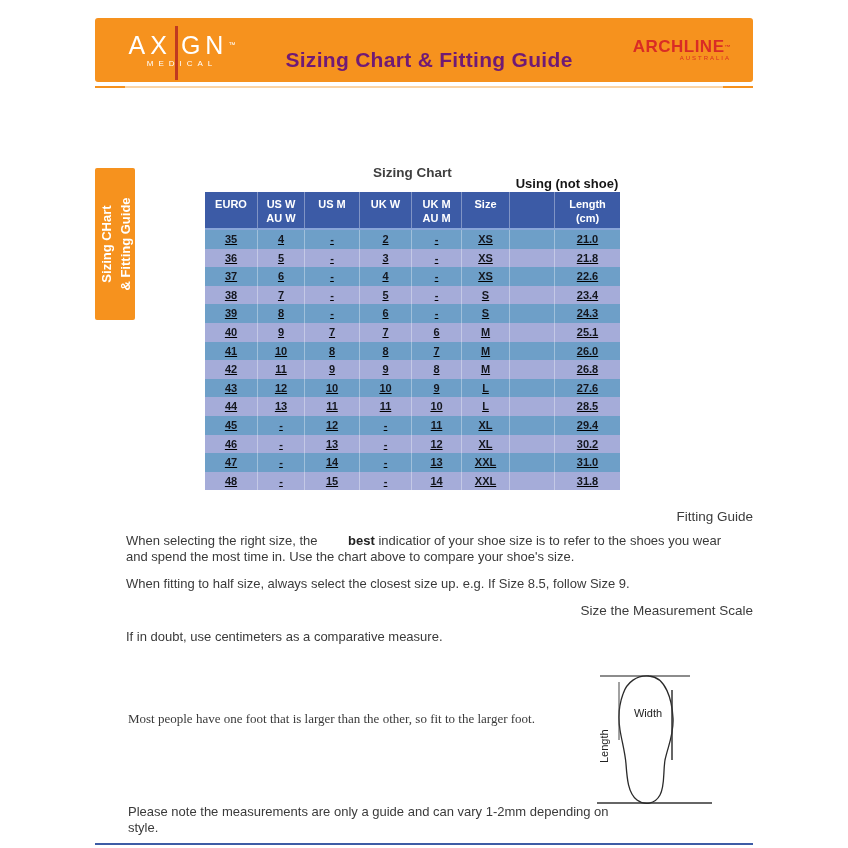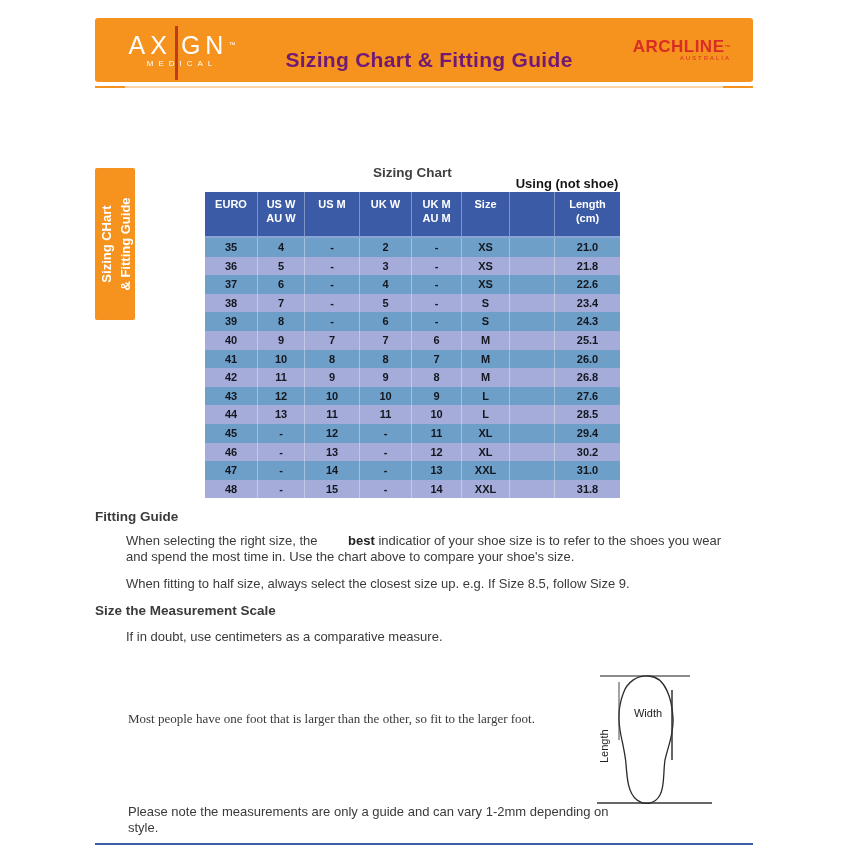--- a/index.html
+++ b/index.html
@@ -33,31 +33,31 @@
 
   
   .chart-title { position:absolute; left:205px; top:165px; width:415px; text-align:center;
                  font-weight:bold; font-size:13.5px; color:#404040; }
   .foot-label { position:absolute; left:513px; top:176px; width:108px; text-align:center;
                 font-weight:bold; font-size:13px; color:#151515; }
   .sizing-table { position:absolute; left:205px; top:192px; width:415px; }
   .header-row { display:grid; grid-template-columns:53px 47px 55px 52px 50px 48px 45px 65px;
                 background:#3C5BA6; border-bottom:2px solid #89A5D8; }
   .th { color:#fff; font-weight:bold; font-size:11px; line-height:14px; text-align:center;
-        padding-top:5px; padding-bottom:11px; min-height:36px; border-right:1px solid rgba(255,255,255,0.35); }
+        padding-top:5px; padding-bottom:3px; min-height:36px; border-right:1px solid rgba(255,255,255,0.35); }
   .th:last-child { border-right:none; }
-  .tbody .trow { display:grid; grid-template-columns:53px 47px 55px 52px 50px 48px 45px 65px; height:18.6px; }
+  .tbody .trow { display:grid; grid-template-columns:53px 47px 55px 52px 50px 48px 45px 65px; height:18.6px;text-decoration:underline; }
   .tbody .trow:nth-child(odd) { background:#6E9FC8; }
   .tbody .trow:nth-child(even) { background:#A5ACD9; }
   .td { font-size:11px; font-weight:bold; color:#14171F; text-align:center; line-height:18.6px;
         border-right:1px solid rgba(255,255,255,0.35); }
   .td:last-child { border-right:none; }
 
   
-  .h-center { position:absolute; left:95px; width:658px; text-align:left; font-weight:bold;
+  .h-center { position:absolute; left:95px; width:658px; text-align:right; font-weight:normal;
               font-size:13.5px; color:#3B3B3B; }
   .para { position:absolute; font-size:13px; color:#3A3A3A; line-height:16px; }
   .para b { color:#222;padding-left:27px; }
 
   
   .foot-diagram { position:absolute; left:592px; top:660px; width:125px; height:150px; }
 
   
   .bottom-rule { position:absolute; left:95px; top:843px; width:658px; height:2px; background:#3D5CA6; }
 </style>

